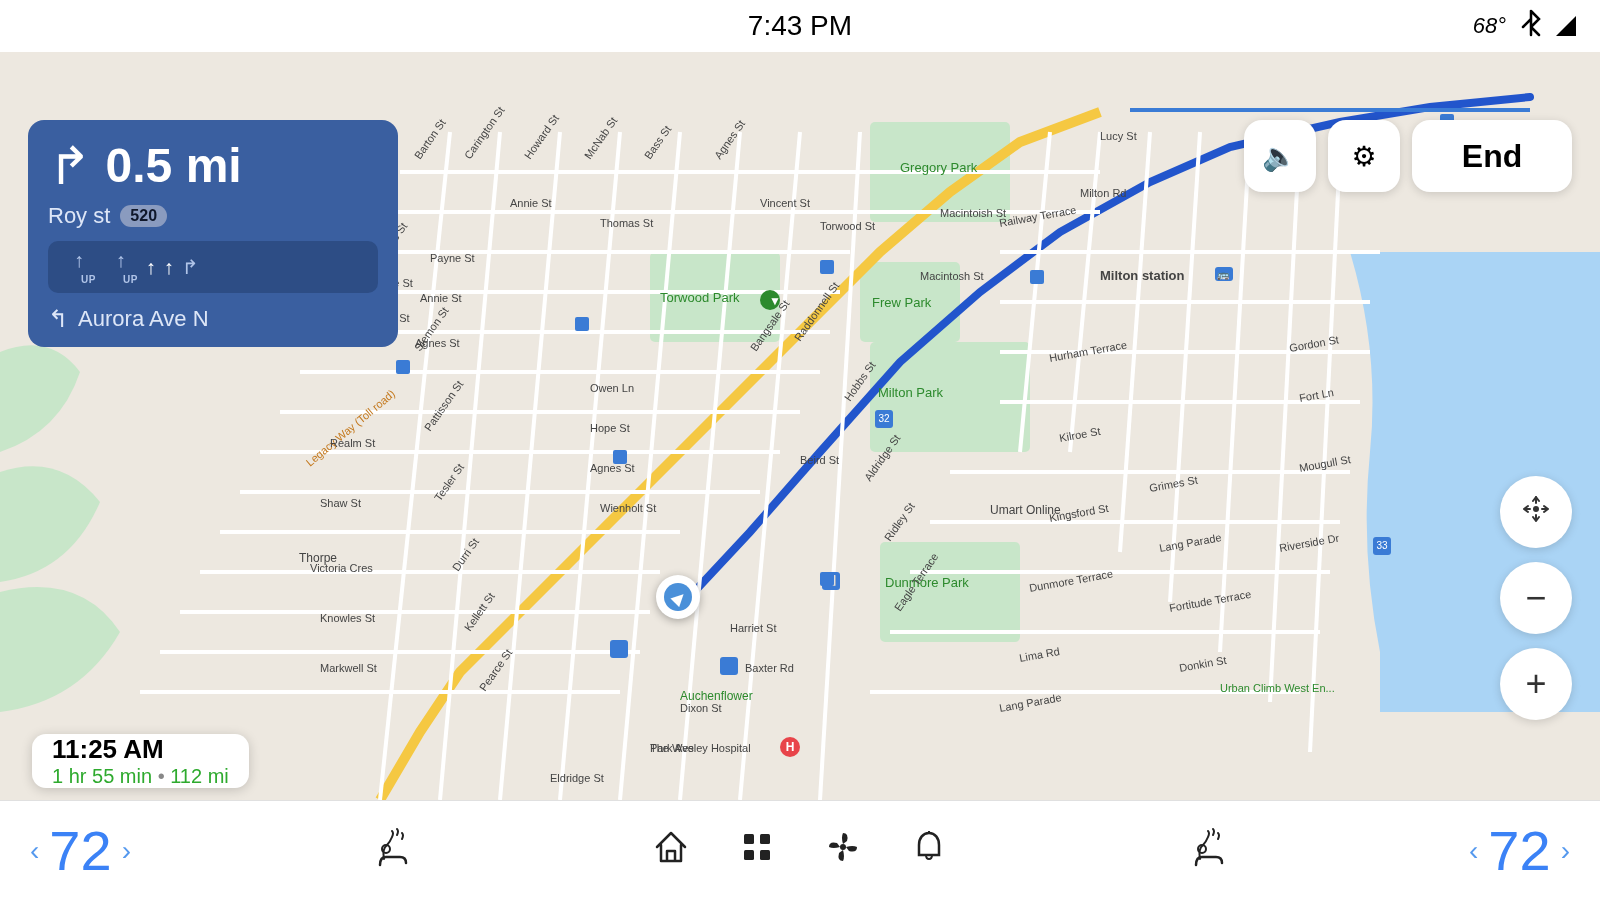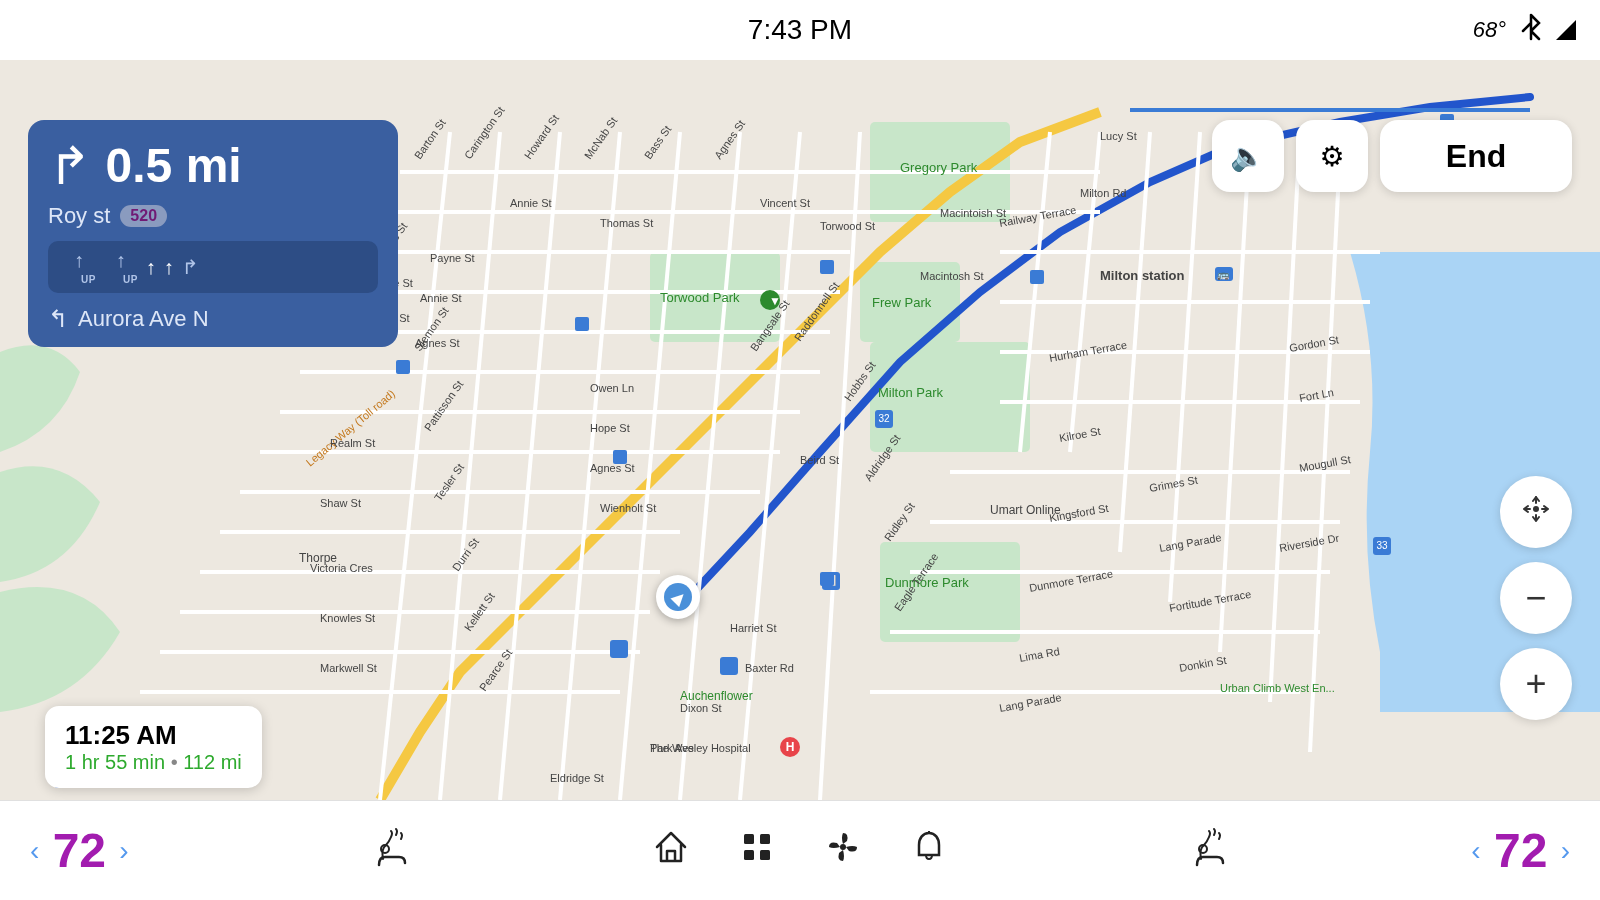--- a/index.html
+++ b/index.html
@@ -9,21 +9,21 @@
       overflow: hidden;
       font-family: -apple-system, BlinkMacSystemFont, 'Segoe UI', sans-serif;
       background: #fff;
       position: relative;
     }
 
     
     #status-bar {
       position: absolute;
       top: 0; left: 0; right: 0;
-      height: 60px;
+      height: 52px;
       background: #fff;
       display: flex;
       align-items: center;
       justify-content: space-between;
       padding: 0 24px;
       z-index: 100;
     }
     #status-bar .time {
       flex: 1;
       text-align: center;
@@ -108,21 +108,21 @@
     .street-line1 {
       display: flex;
       align-items: center;
       gap: 10px;
       font-size: 22px;
       font-weight: 500;
       color: #dde6f7;
     }
     .route-badge {
       background: #8a9bbf;
-      color: #701a75;
+      color: #0f172a;
       border-radius: 12px;
       padding: 2px 10px;
       font-size: 16px;
       font-weight: 600;
     }
     .street-line2 {
       font-size: 28px;
       font-weight: 700;
       color: #fff;
       margin-top: 2px;
@@ -160,24 +160,24 @@
       font-size: 22px;
       font-weight: 500;
       color: #dde6f7;
     }
     .next-turn-arrow { font-size: 24px; }
 
     
     #eta-box {
       position: absolute;
       bottom: 12px;
-      left: 45px;
+      left: 32px;
       background: #fff;
       border-radius: 14px;
-      padding: 14px 20px;
+      padding: 0 20px;
       z-index: 50;
       box-shadow: 0 2px 12px rgba(0,0,0,0.18);
     }
     .eta-time {
       font-size: 26px;
       font-weight: 700;
       color: #000;
     }
     .eta-details {
       font-size: 20px;
@@ -204,21 +204,21 @@
       width: 72px;
       height: 72px;
       display: flex;
       align-items: center;
       justify-content: center;
       cursor: pointer;
       box-shadow: 0 2px 10px rgba(0,0,0,0.15);
       font-size: 28px;
     }
     .ctrl-btn.wide {
-      width: 192px;
+      width: 160px;
       font-size: 32px;
       font-weight: 600;
       color: #000;
     }
 
     
     #right-controls {
       position: absolute;
       right: 28px;
       bottom: 80px;
@@ -289,23 +289,23 @@
       gap: 10px;
     }
     .temp-arrow {
       background: none;
       border: none;
       font-size: 28px;
       cursor: pointer;
       color: #5599ee;
     }
     .temp-value {
-      font-size: 48px;
-      font-weight: 700;
-      color: #a21caf;
+      font-size: 56px;
+      font-weight: 400;
+      color: #3b82f6;
       min-width: 60px;
       text-align: center;
     }
     .heat-icon {
       font-size: 32px;
       color: #222;
     }
     .nav-icons {
       display: flex;
       align-items: center;

